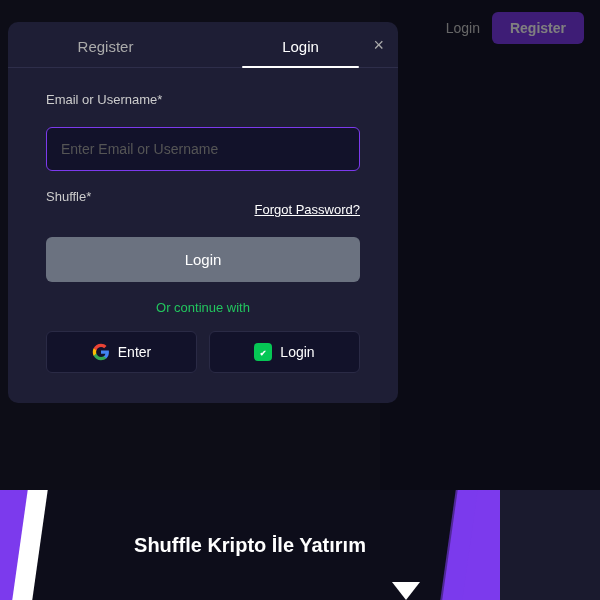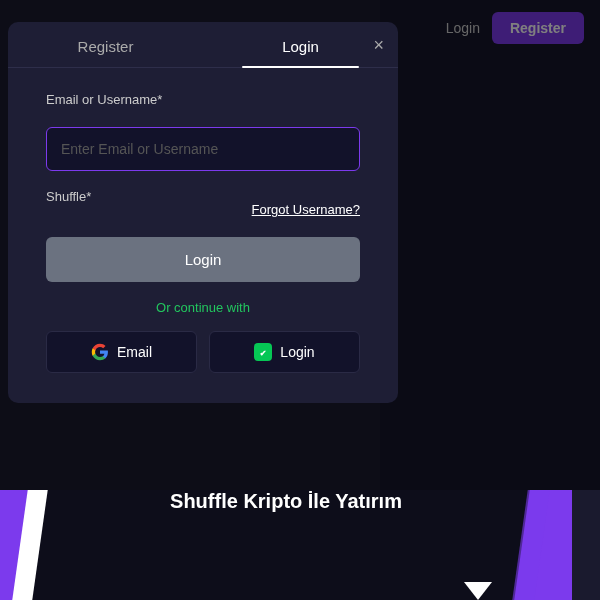--- a/index.html
+++ b/index.html
@@ -246,24 +246,25 @@
       font-size: 11px;
       color: #fff;
       font-weight: bold;
     }
 
     
     .bottom-banner {
       position: absolute;
       bottom: 0;
       left: 0;
-      width: 572px;
+      width: 500px;
       height: 110px;
       background-color: #0d0d1a;
       display: flex;
+      align-items: center;
       justify-content: center;
       overflow: hidden;
     }
 
     .banner-text {
       color: #fff;
       font-size: 20px;
       font-weight: 600;
       z-index: 2;
       position: relative;
@@ -374,39 +375,39 @@
       
       <div class="field-label">Email or Username*</div>
       <div class="input-wrapper">
         <input type="text" class="input-field" placeholder="Enter Email or Username" style="">
       </div>
 
       
       <div class="field-label">Shuffle*</div>
 
       
-      <a class="forgot-link">Forgot Username?</a>
+      <a class="forgot-link">Forgot Password?</a>
 
       
       <button class="login-btn">Login</button>
 
       
       <div class="or-text">Or continue with</div>
 
       
       <div class="social-buttons">
 
         <button class="social-btn">
           <svg class="google-g" viewBox="0 0 24 24" xmlns="http://www.w3.org/2000/svg">
             <path d="M22.56 12.25c0-.78-.07-1.53-.2-2.25H12v4.26h5.92c-.26 1.37-1.04 2.53-2.21 3.31v2.77h3.57c2.08-1.92 3.28-4.74 3.28-8.09z" fill="#4285F4"></path>
             <path d="M12 23c2.97 0 5.46-.98 7.28-2.66l-3.57-2.77c-.98.66-2.23 1.06-3.71 1.06-2.86 0-5.29-1.93-6.16-4.53H2.18v2.84C3.99 20.53 7.7 23 12 23z" fill="#34A853"></path>
             <path d="M5.84 14.09c-.22-.66-.35-1.36-.35-2.09s.13-1.43.35-2.09V7.07H2.18C1.43 8.55 1 10.22 1 12s.43 3.45 1.18 4.93l3.66-2.84z" fill="#FBBC05"></path>
             <path d="M12 5.38c1.62 0 3.06.56 4.21 1.64l3.15-3.15C17.45 2.09 14.97 1 12 1 7.7 1 3.99 3.47 2.18 7.07l3.66 2.84c.87-2.6 3.3-4.53 6.16-4.53z" fill="#EA4335"></path>
           </svg>
-          <span>Email</span>
+          <span>Enter</span>
         </button>
 
         <button class="social-btn">
           <div class="line-icon">
             <svg width="14" height="14" viewBox="0 0 14 14" xmlns="http://www.w3.org/2000/svg">
               <circle cx="7" cy="7" r="6" fill="#06c755"></circle>
               <text x="7" y="10.5" text-anchor="middle" font-size="8" font-weight="bold" fill="white">✔</text>
             </svg>
           </div>
           <span>Login</span>

